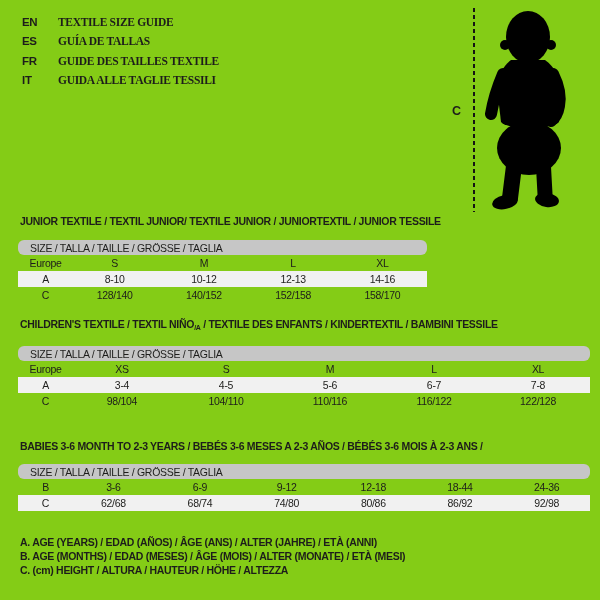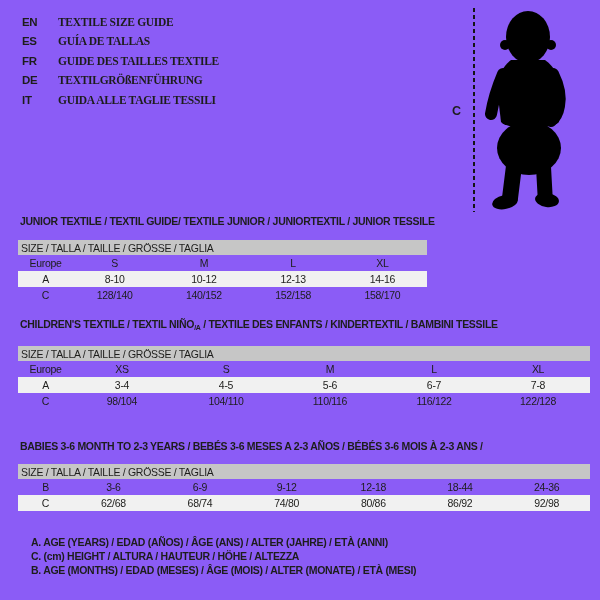--- a/index.html
+++ b/index.html
@@ -1,21 +1,21 @@
 <!DOCTYPE html>
 <html><head>
 <meta charset="utf-8">
 <style>
   * { margin: 0; padding: 0; box-sizing: border-box; }
   html, body { background: #fff; }
   .page {
     position: relative;
     width: 600px;
     height: 600px;
-    background: #8b5cf6;
+    background: #84cc16;
     font-family: "Liberation Sans", sans-serif;
     color: #1d1d1b;
     letter-spacing: -0.3px;
     overflow: hidden;
   }
 
   
   .lang-block { position: absolute; left: 22px; top: 12px; }
   .lang-row { display: flex; height: 19.5px; align-items: center; font-size: 11.5px; font-weight: bold; }
   .lang-code { width: 36px; }
@@ -40,49 +40,45 @@
   .section-title sub { font-size: 7px; vertical-align: -2px; }
 
   table.size-table {
     position: absolute; left: 18px;
     border-collapse: collapse; table-layout: fixed;
     font-size: 10.5px; color: #1d1d1b;
   }
   table.size-table td { padding: 0; height: 16px; text-align: center; vertical-align: middle; overflow: hidden; white-space: nowrap; }
   table.size-table td.lbl { text-align: center; padding-left: 3px; }
   table.size-table tr.bar td {
-    background: #c6c6c6; height: 15px; text-align: left; padding-left: 3px;
+    background: #c6c6c6; height: 15px; text-align: left; padding-left: 12px; border-radius: 6px;
   }
   table.size-table tr.alt td { background: #f1f1f1; }
 
   
-  .footnotes { position: absolute; left: 31px; top: 535px; }
+  .footnotes { position: absolute; left: 20px; top: 535px; }
   .footnote { font-size: 10.5px; font-weight: bold; line-height: 14px; white-space: nowrap; }
 </style>
 </head>
 <body>
 
 <div class="page">
 
   <div class="lang-block">
     <div class="lang-row">
       <span class="lang-code">EN</span>
       <span class="lang-label">TEXTILE SIZE GUIDE</span>
     </div>
     <div class="lang-row">
       <span class="lang-code">ES</span>
       <span class="lang-label">GUÍA DE TALLAS</span>
     </div>
     <div class="lang-row">
       <span class="lang-code">FR</span>
       <span class="lang-label">GUIDE DES TAILLES TEXTILE</span>
-    </div>
-    <div class="lang-row">
-      <span class="lang-code">DE</span>
-      <span class="lang-label">TEXTILGRÖßENFÜHRUNG</span>
     </div>
     <div class="lang-row">
       <span class="lang-code">IT</span>
       <span class="lang-label">GUIDA ALLE TAGLIE TESSILI</span>
     </div>
   </div>
 
   <div class="height-line"></div>
   <div class="height-label">C</div>
   <svg class="baby-svg" width="96" height="204" viewBox="0 0 96 204" fill="#000000">
@@ -92,21 +88,21 @@
     <path d="M30,52 L64,52 C74,59 79,70 80,80 L78,114 C70,122 26,122 20,114 L16,80 C17,68 22,58 30,52 Z"></path>
     <path d="M22,66 C16,80 12,94 10,106" stroke="#000" stroke-width="12" stroke-linecap="round" fill="none"></path>
     <path d="M72,66 C78,78 80,88 78,98 C77,104 74,110 70,113" stroke="#000" stroke-width="12" stroke-linecap="round" fill="none"></path>
     <ellipse cx="48" cy="140" rx="32" ry="27"></ellipse>
     <path d="M34,150 L29,190" stroke="#000" stroke-width="16" stroke-linecap="round" fill="none"></path>
     <path d="M62,150 L64,186" stroke="#000" stroke-width="15" stroke-linecap="round" fill="none"></path>
     <ellipse cx="24" cy="194" rx="13" ry="7" transform="rotate(-12 24 194)"></ellipse>
     <ellipse cx="66" cy="192" rx="12" ry="7" transform="rotate(8 66 192)"></ellipse>
   </svg>
 
-  <div class="section-title" style="top:215px;">JUNIOR TEXTILE / TEXTIL GUIDE/ TEXTILE JUNIOR / JUNIORTEXTIL / JUNIOR TESSILE</div>
+  <div class="section-title" style="top:215px;">JUNIOR TEXTILE / TEXTIL JUNIOR/ TEXTILE JUNIOR / JUNIORTEXTIL / JUNIOR TESSILE</div>
   <table class="size-table" style="top:240px; width:409px;">
     <colgroup>
         <col style="width:52px">
         <col>
         <col>
         <col>
         <col>
       </colgroup>
     <tbody>
         <tr class="bar">
@@ -210,17 +206,17 @@
       <td>74/80</td>
       <td>80/86</td>
       <td>86/92</td>
       <td>92/98</td>
     </tr>
   </tbody>
     </table>
 
   <div class="footnotes">
     <div class="footnote">A. AGE (YEARS) / EDAD (AÑOS) / ÂGE (ANS) / ALTER (JAHRE) / ETÀ (ANNI)</div>
+    <div class="footnote">B. AGE (MONTHS) / EDAD (MESES) / ÂGE (MOIS) / ALTER (MONATE) / ETÀ (MESI)</div>
     <div class="footnote">C. (cm) HEIGHT / ALTURA / HAUTEUR / HÖHE / ALTEZZA</div>
-    <div class="footnote">B. AGE (MONTHS) / EDAD (MESES) / ÂGE (MOIS) / ALTER (MONATE) / ETÀ (MESI)</div>
   </div>
 
 </div>
 
 </body></html>

